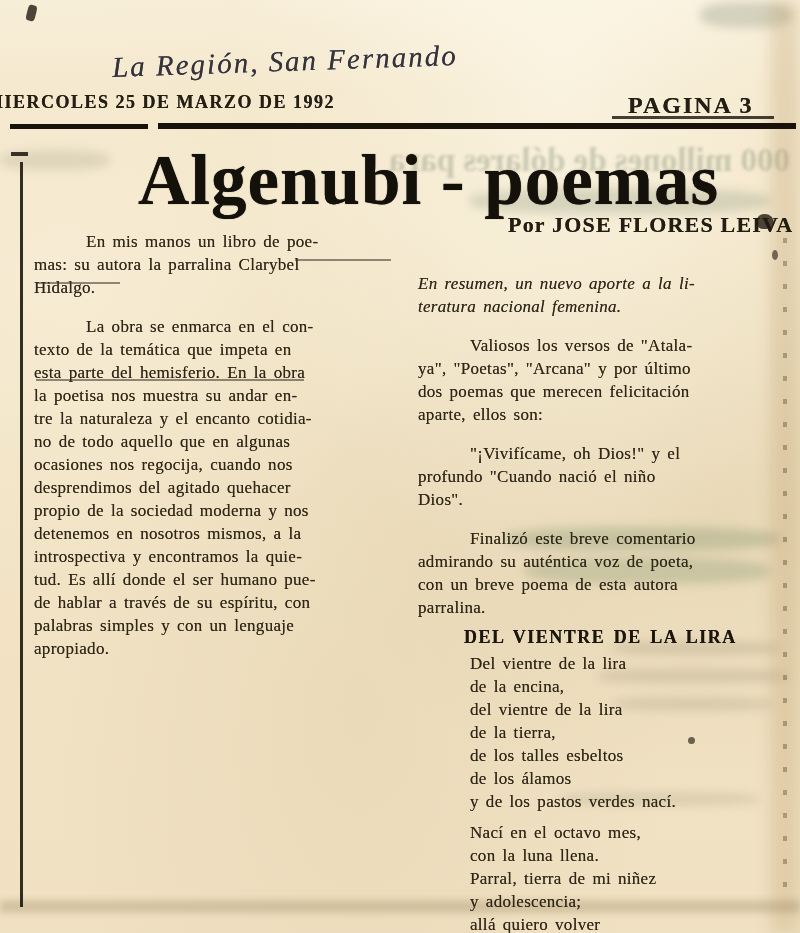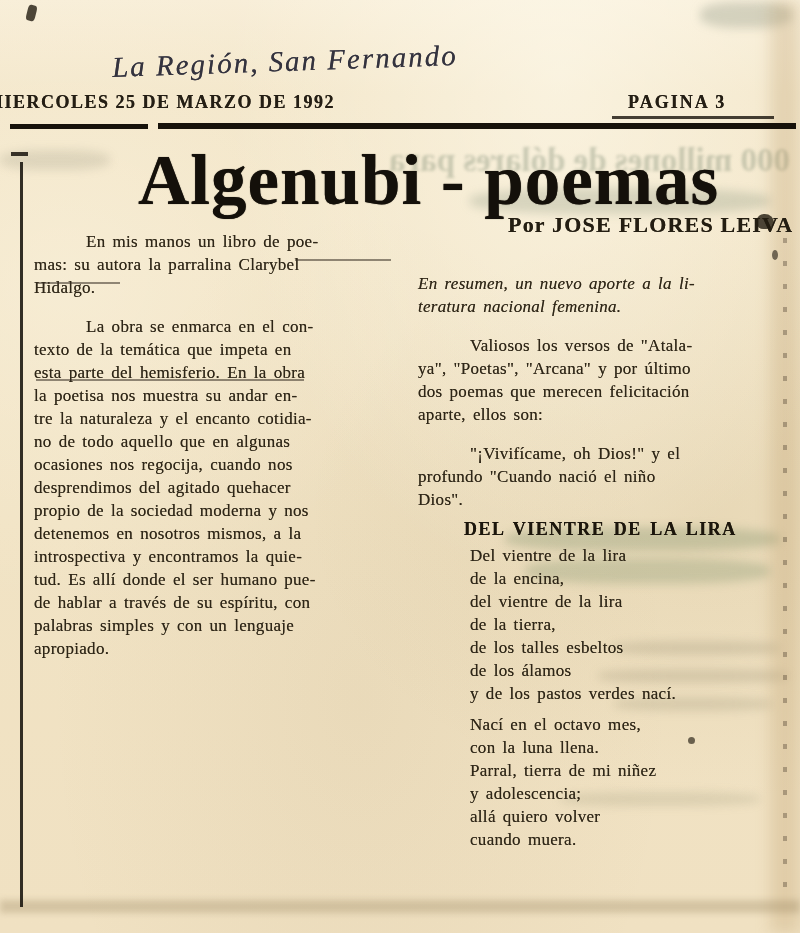--- a/index.html
+++ b/index.html
@@ -20,21 +20,21 @@
     transform:rotate(-2deg);letter-spacing:2px;
     text-shadow:0 0 0.6px rgba(40,40,60,0.8);
   }
   .dateline{
     position:absolute;left:-14px;top:92px;
     font-weight:bold;font-size:18px;letter-spacing:1.5px;color:#241e14;
     text-shadow:0 0 0.6px rgba(30,25,15,0.85);white-space:nowrap;
   }
   .page-label{
     position:absolute;left:628px;top:92px;
-    font-weight:bold;font-size:18px;letter-spacing:2px;color:#241e14;
+    font-weight:bold;font-size:24px;letter-spacing:2px;color:#241e14;
     text-shadow:0 0 0.6px rgba(30,25,15,0.85);
   }
   .rule{position:absolute;background:#17120a;}
   .rule-pagina{left:612px;top:116px;width:162px;height:3px;opacity:.8;}
   .rule-main-left{left:10px;top:124px;width:138px;height:5px;}
   .rule-main-right{left:158px;top:123px;width:638px;height:6px;}
   
   .title{
     position:absolute;left:138px;top:140px;width:560px;margin:0;
     font-size:71px;font-weight:bold;color:#14100a;letter-spacing:1px;
@@ -150,20 +150,24 @@
   <div class="col col-right">
     <p class="para no-indent">En resumen, un nuevo aporte a la li-
 teratura nacional femenina.</p>
     <p class="para">Valiosos los versos de "Atala-
 ya", "Poetas", "Arcana" y por último
 dos poemas que merecen felicitación
 aparte, ellos son:</p>
     <p class="para">"¡Vivifícame, oh Dios!" y el
 profundo "Cuando nació el niño
 Dios".</p>
+    <p class="para">Finalizó este breve comentario
+admirando su auténtica voz de poeta,
+con un breve poema de esta autora
+parralina.</p>
     <div class="poem-heading">DEL VIENTRE DE LA LIRA</div>
     <div class="poem">Del vientre de la lira
 de la encina,
 del vientre de la lira
 de la tierra,
 de los talles esbeltos
 de los álamos
 y de los pastos verdes nací.</div>
     <div class="poem">Nací en el octavo mes,
 con la luna llena.

